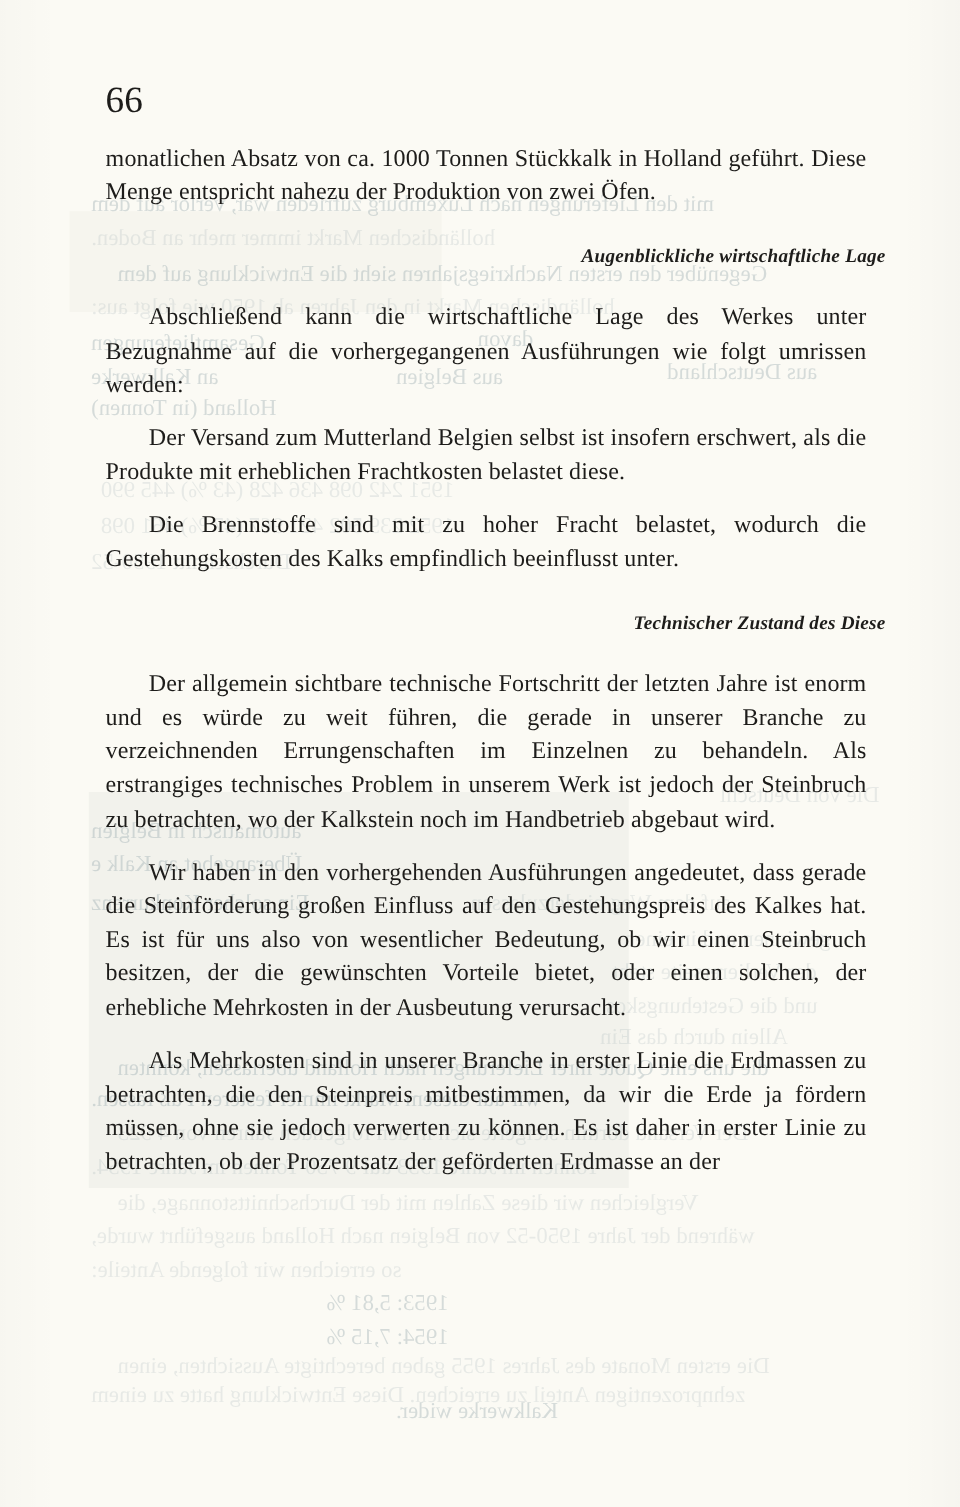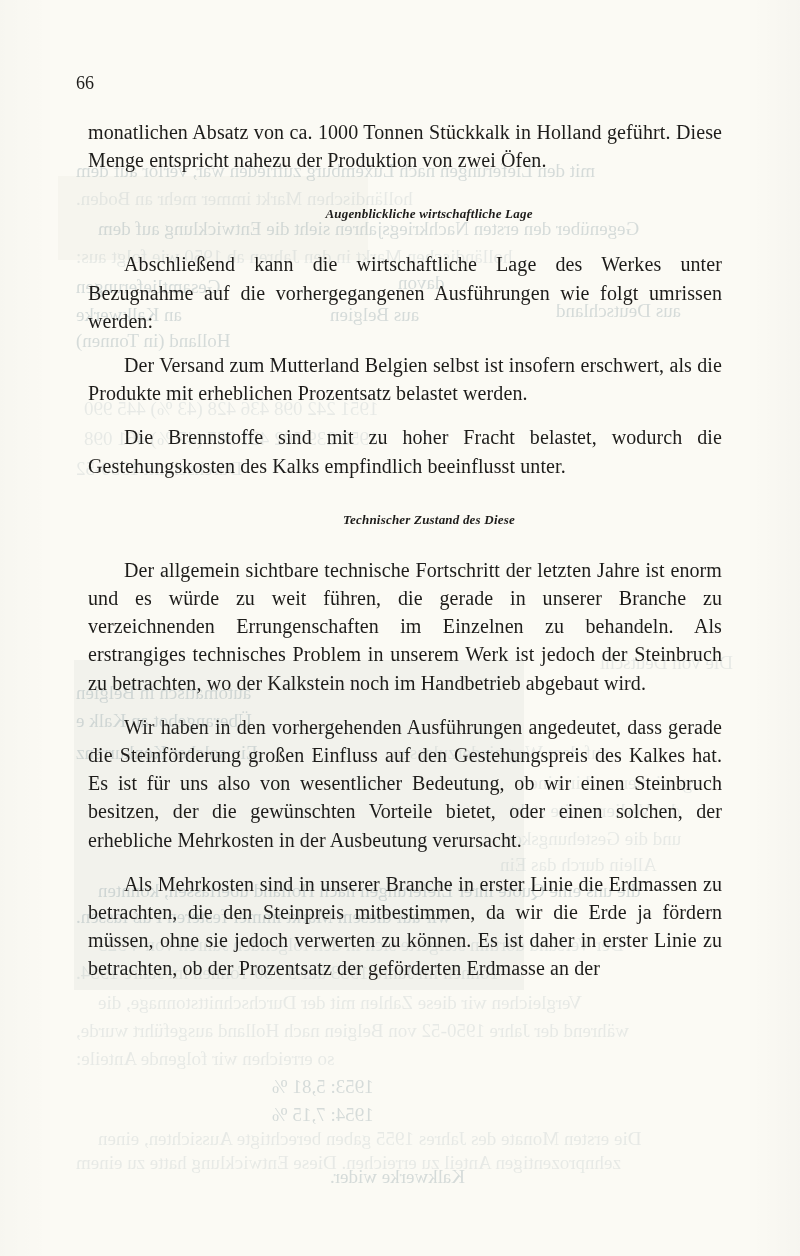--- a/index.html
+++ b/index.html
@@ -12,36 +12,36 @@
     color:#1d1c1a;
   }
   
   .shade { position:absolute; pointer-events:none; }
   .shade.s1 { left:74px; top:660px; width:450px; height:330px; background:rgba(185,192,184,0.13); }
   .shade.s2 { left:58px; top:176px; width:310px; height:84px;  background:rgba(185,192,184,0.08); }
   .shade.s3 { left:0; top:0; width:800px; height:1256px;
               background:linear-gradient(90deg, rgba(0,0,0,0.015), rgba(0,0,0,0) 6%, rgba(0,0,0,0) 94%, rgba(0,0,0,0.02)); }
 
   .pagenum {
-    position:absolute; top:70px; left:76px;
-    font-size:18px; line-height:26px;
+    position:absolute; top:70px; left:88px;
+    font-size:31px; line-height:26px;
   }
   .content {
     position:absolute; top:102px; left:72px; width:666px;
     font-size:20px; line-height:28.2px;
     text-align:justify;
     letter-spacing:0.1px;
   }
   .content p { margin:16px; text-indent:36px; }
   .content p.p-cont { text-indent:0; }
   .content h2.heading {
-    font-size:13px; line-height:28px;
+    font-size:16px; line-height:28px;
     margin:26px 0 22px 0; padding-left:48px;
     font-style:italic; font-weight:bold;
-    text-align:center; text-indent:0;
+    text-align:right; text-indent:0;
     letter-spacing:0.2px;
   }
   
   .ghost-layer { position:absolute; left:0; top:0; width:800px; height:1256px; pointer-events:none; }
   .ghost {
     position:absolute;
     transform:scaleX(-1);
     font-size:19px; line-height:22px;
     color:#8fa2a8;
     opacity:0.34;
@@ -95,20 +95,20 @@
       <div class="ghost faint" style="top: 1152px; left: 76px;">zehnprozentigen Anteil zu erreichen. Diese Entwicklung hatte zu einem</div>
       <div class="ghost" style="top: 1166px; left: 330px;">Kalkwerke wider.</div>
     </div>
 
   <div class="pagenum">66</div>
 
   <div class="content">
       <p class="p-cont">monatlichen Absatz von ca. 1000 Tonnen Stückkalk in Holland geführt. Diese Menge entspricht nahezu der Produktion von zwei Öfen.</p>
       <h2 class="heading">Augenblickliche wirtschaftliche Lage</h2>
       <p class="p">Abschließend kann die wirtschaftliche Lage des Werkes unter Bezugnahme auf die vorhergegangenen Ausführungen wie folgt umrissen werden:</p>
-      <p class="p">Der Versand zum Mutterland Belgien selbst ist insofern erschwert, als die Produkte mit erheblichen Prozentsatz belastet werden.</p>
+      <p class="p">Der Versand zum Mutterland Belgien selbst ist insofern erschwert, als die Produkte mit erheblichen Frachtkosten belastet diese.</p>
       <p class="p">Die Brennstoffe sind mit zu hoher Fracht belastet, wodurch die Gestehungskosten des Kalks empfindlich beeinflusst unter.</p>
       <h2 class="heading">Technischer Zustand des Diese</h2>
       <p class="p">Der allgemein sichtbare technische Fortschritt der letzten Jahre ist enorm und es würde zu weit führen, die gerade in unserer Branche zu verzeichnenden Errungenschaften im Einzelnen zu behandeln. Als erstrangiges technisches Problem in unserem Werk ist jedoch der Steinbruch zu betrachten, wo der Kalkstein noch im Handbetrieb abgebaut wird.</p>
       <p class="p">Wir haben in den vorhergehenden Ausführungen angedeutet, dass gerade die Steinförderung großen Einfluss auf den Gestehungspreis des Kalkes hat. Es ist für uns also von wesentlicher Bedeutung, ob wir einen Steinbruch besitzen, der die gewünschten Vorteile bietet, oder einen solchen, der erhebliche Mehrkosten in der Ausbeutung verursacht.</p>
       <p class="p">Als Mehrkosten sind in unserer Branche in erster Linie die Erdmassen zu betrachten, die den Steinpreis mitbestimmen, da wir die Erde ja fördern müssen, ohne sie jedoch verwerten zu können. Es ist daher in erster Linie zu betrachten, ob der Prozentsatz der geförderten Erdmasse an der</p>
     </div>
 </div>
 
 </body></html>

